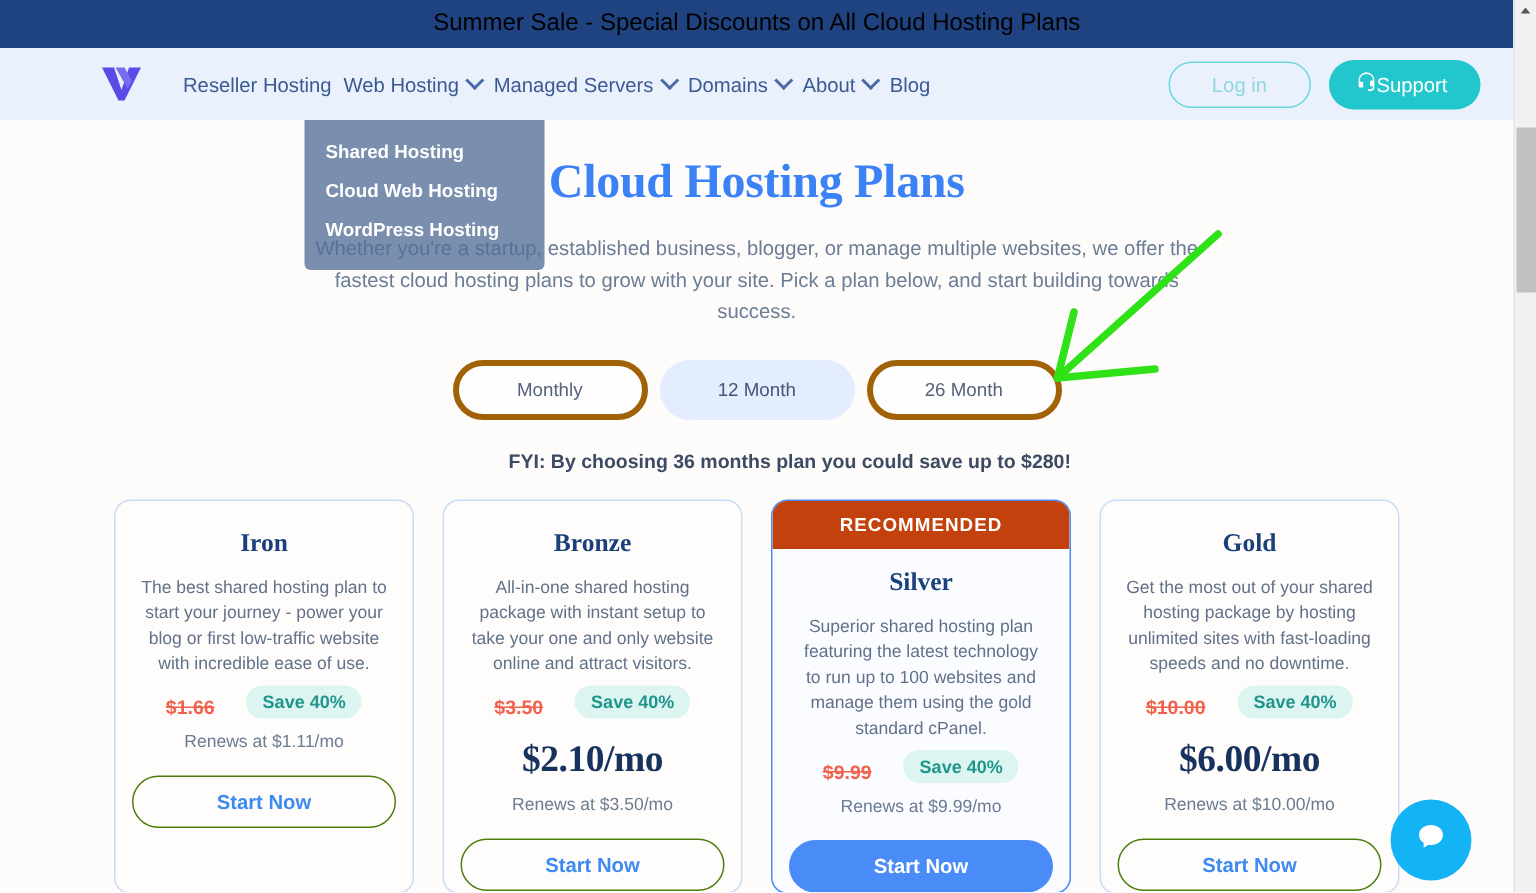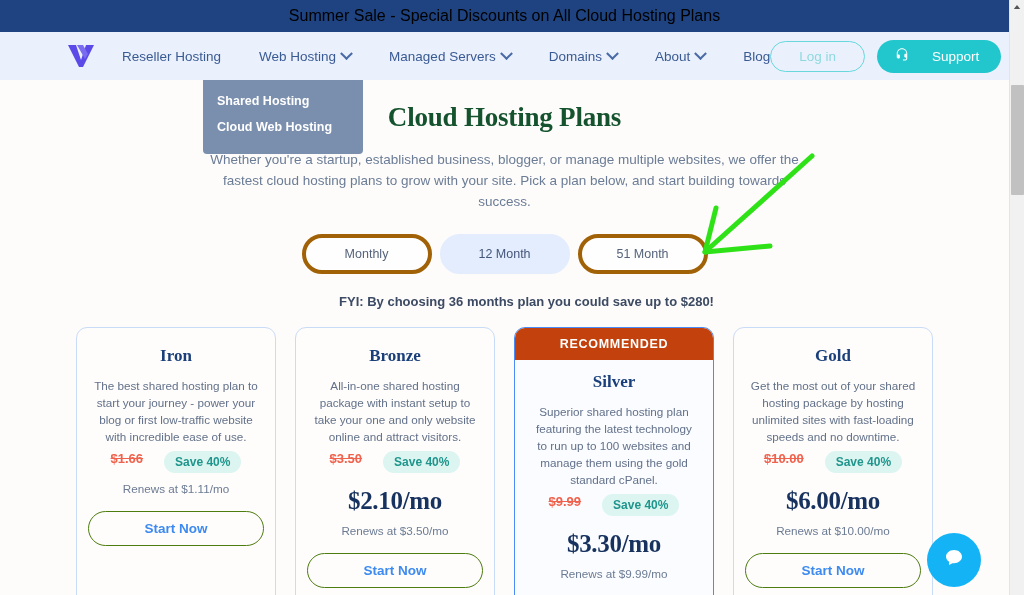--- a/index.html
+++ b/index.html
@@ -44,21 +44,21 @@
   }
   .logo {
     width: 34px; height: 30px;
     display: flex; align-items: center; justify-content: center;
     flex: 0 0 auto;
     margin-right: 24px;
   }
   .nav {
     display: flex;
     align-items: flex-start;
-    gap: 38px;
+    gap: 8px;
     flex: 1 1 auto;
   }
   .nav-item {
     display: flex;
     align-items: center;
     gap: 6px;
     color: #3a5a93;
     font-size: 13.5px;
     cursor: pointer;
     white-space: nowrap;
@@ -89,21 +89,21 @@
   .btn-support {
     background: #22c7cd;
     color: #ffffff;
     border: none;
     border-radius: 30px;
     font-size: 13.5px;
     padding: 8px 22px 8px 18px;
     cursor: pointer;
     display: flex;
     align-items: center;
-    gap: 23px;
+    gap: 0;
     font-family: inherit;
   }
 
   
   .dropdown {
     position: absolute;
     left: 203px;
     top: 76px;
     width: 160px;
     background: rgba(84,110,152,0.78);
@@ -120,23 +120,23 @@
     white-space: nowrap;
   }
 
   
   .hero {
     padding-top: 22px;
     text-align: center;
   }
   .hero-title {
     font-family: "Liberation Serif", serif;
-    font-size: 27px;
-    font-weight: bold;
-    color: #14532d;
+    font-size: 32px;
+    font-weight: bold;
+    color: #3b82f6;
     letter-spacing: -.2px;
   }
   .hero-sub {
     margin: 16px auto 0;
     width: 600px;
     font-size: 13.5px;
     line-height: 21px;
     color: #6b7c96;
   }
 
@@ -224,21 +224,21 @@
     margin-top: 11px;
     font-size: 11.7px;
     line-height: 17px;
     color: #62718a;
     text-align: center;
     min-height: 68px;
   }
   .price-row {
     margin-top: 6px;
     display: flex;
-    align-items: flex-start;
+    align-items: flex-end;
     gap: 21px;
   }
   .old-price {
     color: #f0624d;
     font-size: 13px;
     font-weight: bold;
     text-decoration: line-through;
   }
   .save-badge {
     background: #dcf5f1;
@@ -379,31 +379,32 @@
           </svg>
         </span>
         <span>Support</span>
       </button>
     </div>
   </div>
 
   <div class="dropdown">
     <div class="dropdown-item">Shared Hosting</div>
     <div class="dropdown-item">Cloud Web Hosting</div>
+    <div class="dropdown-item">WordPress Hosting</div>
   </div>
 
   <div class="hero">
     <h1 class="hero-title">Cloud Hosting Plans</h1>
     <p class="hero-sub">Whether you're a startup, established business, blogger, or manage multiple websites, we offer the fastest cloud hosting plans to grow with your site. Pick a plan below, and start building towards success.</p>
   </div>
 
   <div class="toggle-row">
     <button class="toggle-btn">Monthly</button>
     <button class="toggle-btn active">12 Month</button>
-    <button class="toggle-btn">51 Month</button>
+    <button class="toggle-btn">26 Month</button>
   </div>
 
   <div class="fyi">FYI: By choosing 36 months plan you could save up to $280!</div>
 
   <div class="cards">
 
     <div class="card">
       <div class="card-body">
         <div class="plan-name">Iron</div>
         <div class="plan-desc">The best shared hosting plan to start your journey - power your blog or first low-traffic website with incredible ease of use.</div>
@@ -434,21 +435,20 @@
 
     <div class="card featured">
       <div class="ribbon">RECOMMENDED</div>
       <div class="card-body">
         <div class="plan-name">Silver</div>
         <div class="plan-desc">Superior shared hosting plan featuring the latest technology to run up to 100 websites and manage them using the gold standard cPanel.</div>
         <div class="price-row">
           <span class="old-price">$9.99</span>
           <span class="save-badge">Save 40%</span>
         </div>
-        <div class="price-main">$3.30/mo</div>
         <div class="renews">Renews at $9.99/mo</div>
         <button class="cta primary">Start Now</button>
 
       </div>
     </div>
 
     <div class="card">
       <div class="card-body">
         <div class="plan-name">Gold</div>
         <div class="plan-desc">Get the most out of your shared hosting package by hosting unlimited sites with fast-loading speeds and no downtime.</div>

